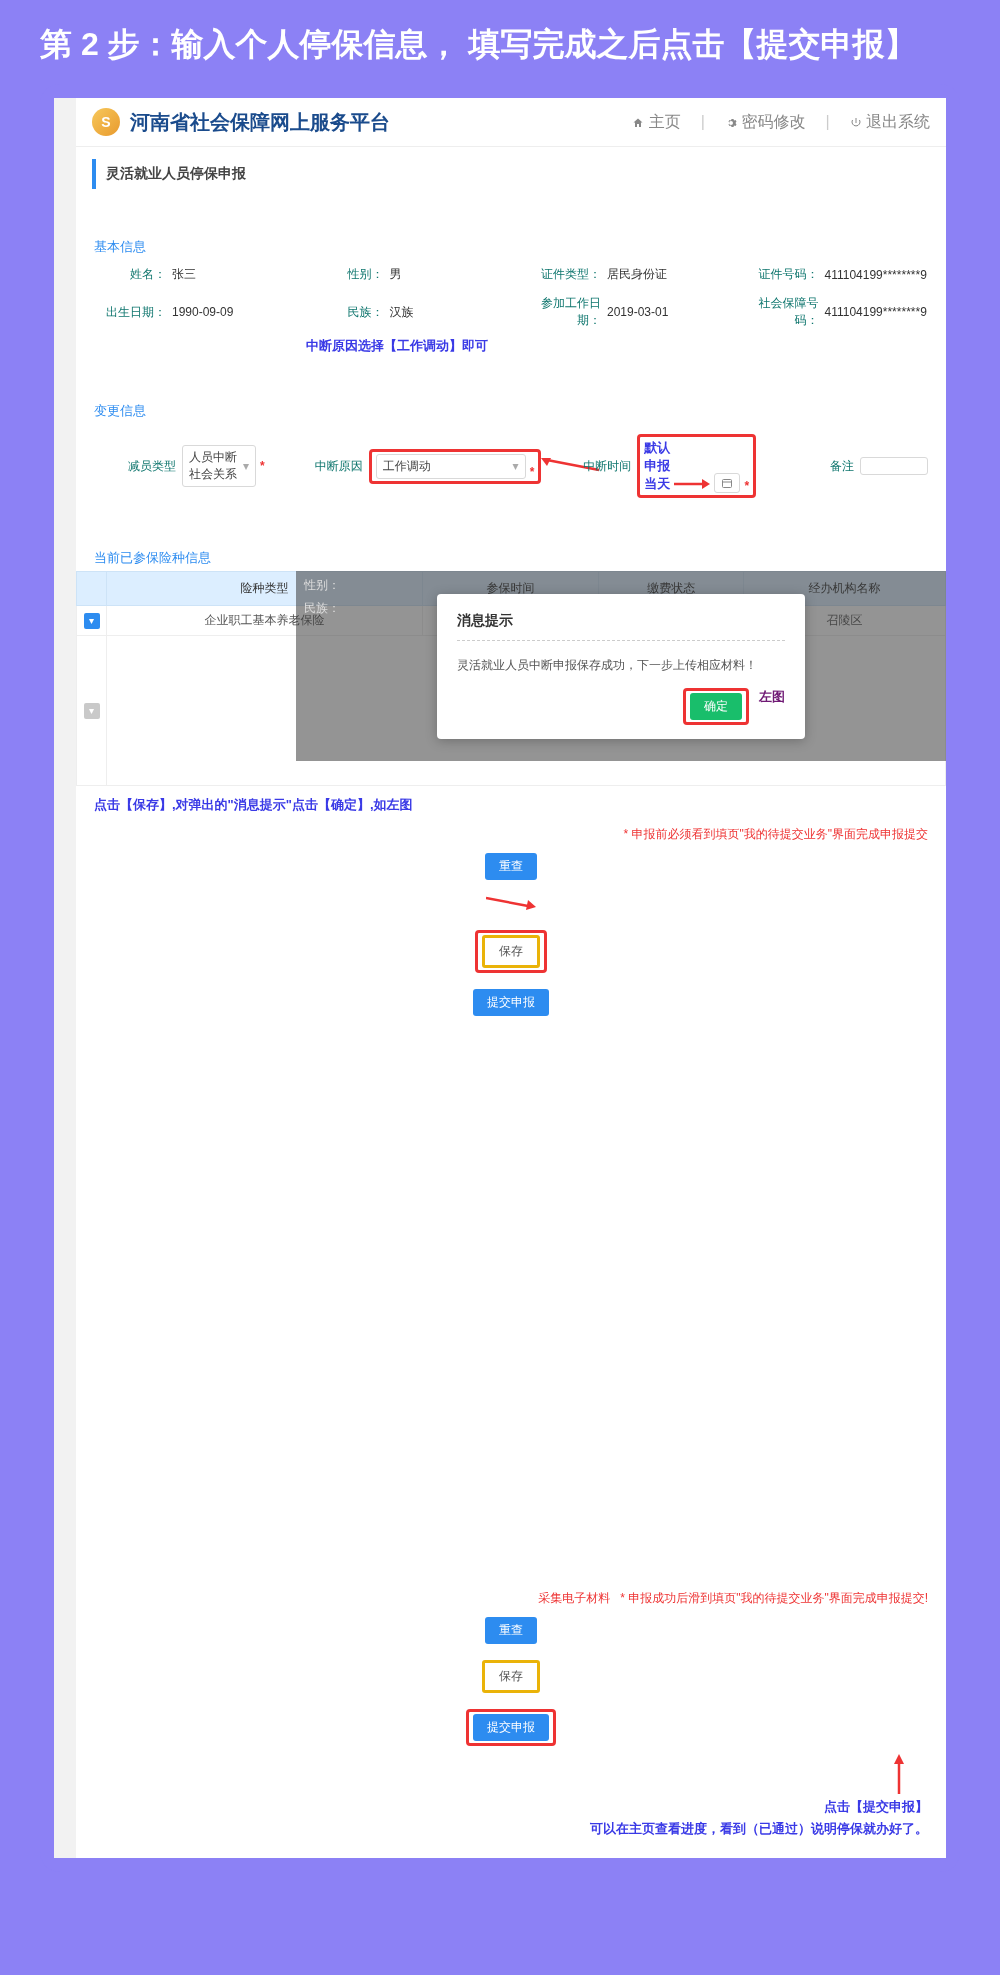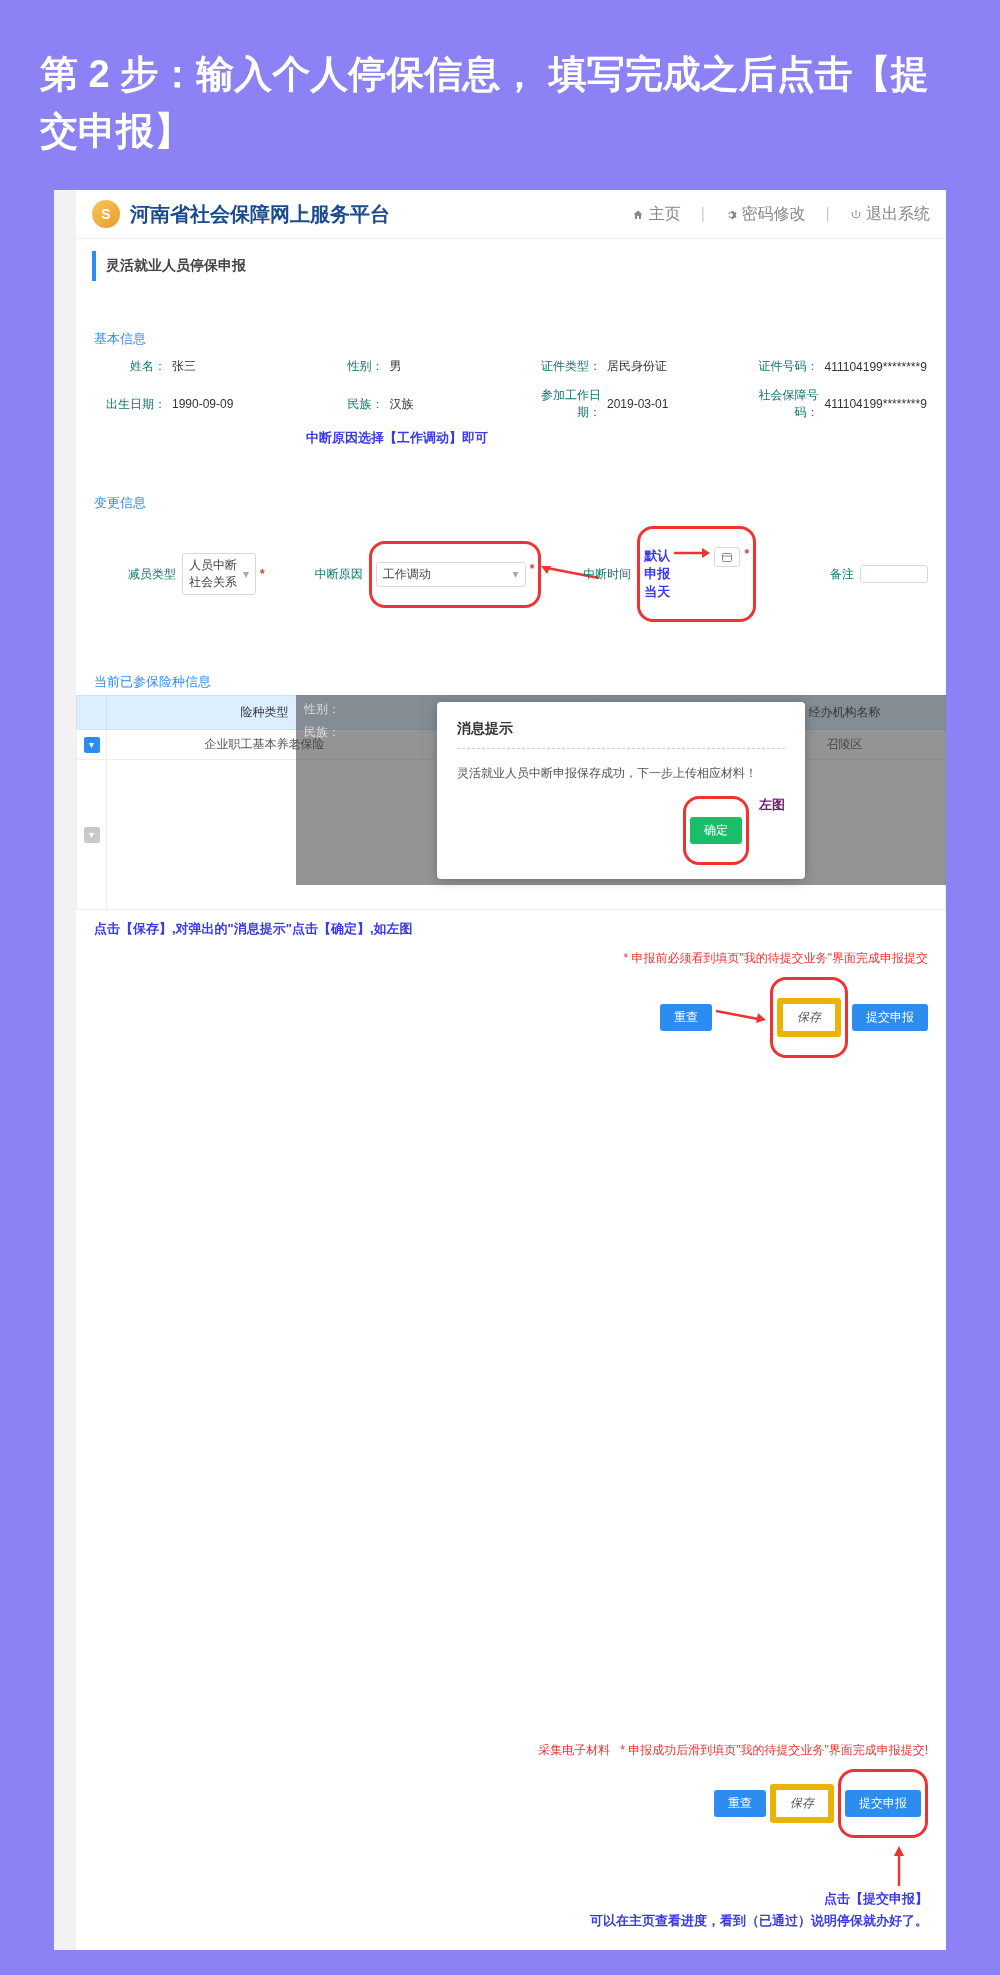--- a/index.html
+++ b/index.html
@@ -5,25 +5,24 @@
   * { box-sizing: border-box; margin: 0; padding: 0; }
   body {
     font-family: "Microsoft YaHei", "SimSun", sans-serif;
     background: #8c81f5;
     width: 1000px;
     height: 1975px;
     padding: 20px 40px;
   }
   .step-title {
     color: white;
-    font-size: 38px;
+    font-size: 32px;
     font-weight: bold;
     line-height: 1.5;
     margin-bottom: 16px;
-    margin-top: 26px;
   }
   .browser-frame {
     background: #8c81f5;
     border-radius: 20px;
     padding: 14px;
   }
   .page-wrap {
     background: #f2f2f2;
     display: flex;
     min-height: 1760px;
@@ -95,24 +94,24 @@
     padding: 3px 6px;
     background: white;
     display: inline-flex;
     align-items: center;
     color: #444;
     font-size: 12px;
   }
   .req { color: #e33; margin-left: 4px; font-weight: bold;}
   .hlbox {
     border: 3px solid #e33;
-    border-radius: 16px;
-    padding: 18px 4px;
+    border-radius: 4px;
+    padding: 2px 4px;
     display: inline-flex;
-    align-items: flex-start;
+    align-items: flex-end;
   }
 
   .note {
     color: #3a3ae6;
     font-size: 13px;
     font-weight: bold;
     padding: 2px 18px 6px;
   }
 
   
@@ -141,23 +140,23 @@
   .modal-body { font-size: 12px; color: #555; padding: 6px 0 14px;}
   .modal-foot { display:flex; justify-content:flex-end; gap:8px;}
   .btn { font-size:12px; padding:5px 14px; border-radius:3px; border:none; cursor:pointer;}
   .btn-green { background:#19be6b; color:white;}
   .label-right { color:#701a75; font-size:13px; font-weight:bold; margin-left: 2px;}
 
   .notes-and-buttons { padding: 10px 18px; }
   .red-note { color: #e33; font-size: 12px; text-align: right; padding: 2px 18px;}
   .blue-text { color:#3a3ae6; font-size:13px; font-weight:bold;}
 
-  .btnrow { display:flex; gap:4px; justify-content:flex-end; align-items:center; padding:8px 18px;}
+  .btnrow { display:flex; gap:16px; justify-content:flex-end; align-items:center; padding:8px 18px;flex-direction:column;}
   .btn-blue { background:#2d8cf0; color:white;}
-  .btn-outline { background:white; color:#555; border:6px solid #eab308;font-style:italic;}
+  .btn-outline { background:white; color:#555; border:3px solid #eab308;}
 
   .arrow-red { color:#e33; display:inline-block; }
 
   .bottom { margin-top: auto; padding-bottom: 10px;}
   .spacer { flex:1; }
 
   svg.arrow { width: 60px; height: 14px; }
   svg.arrow-v { width: 14px; height: 40px; }
 </style>
 </head>

